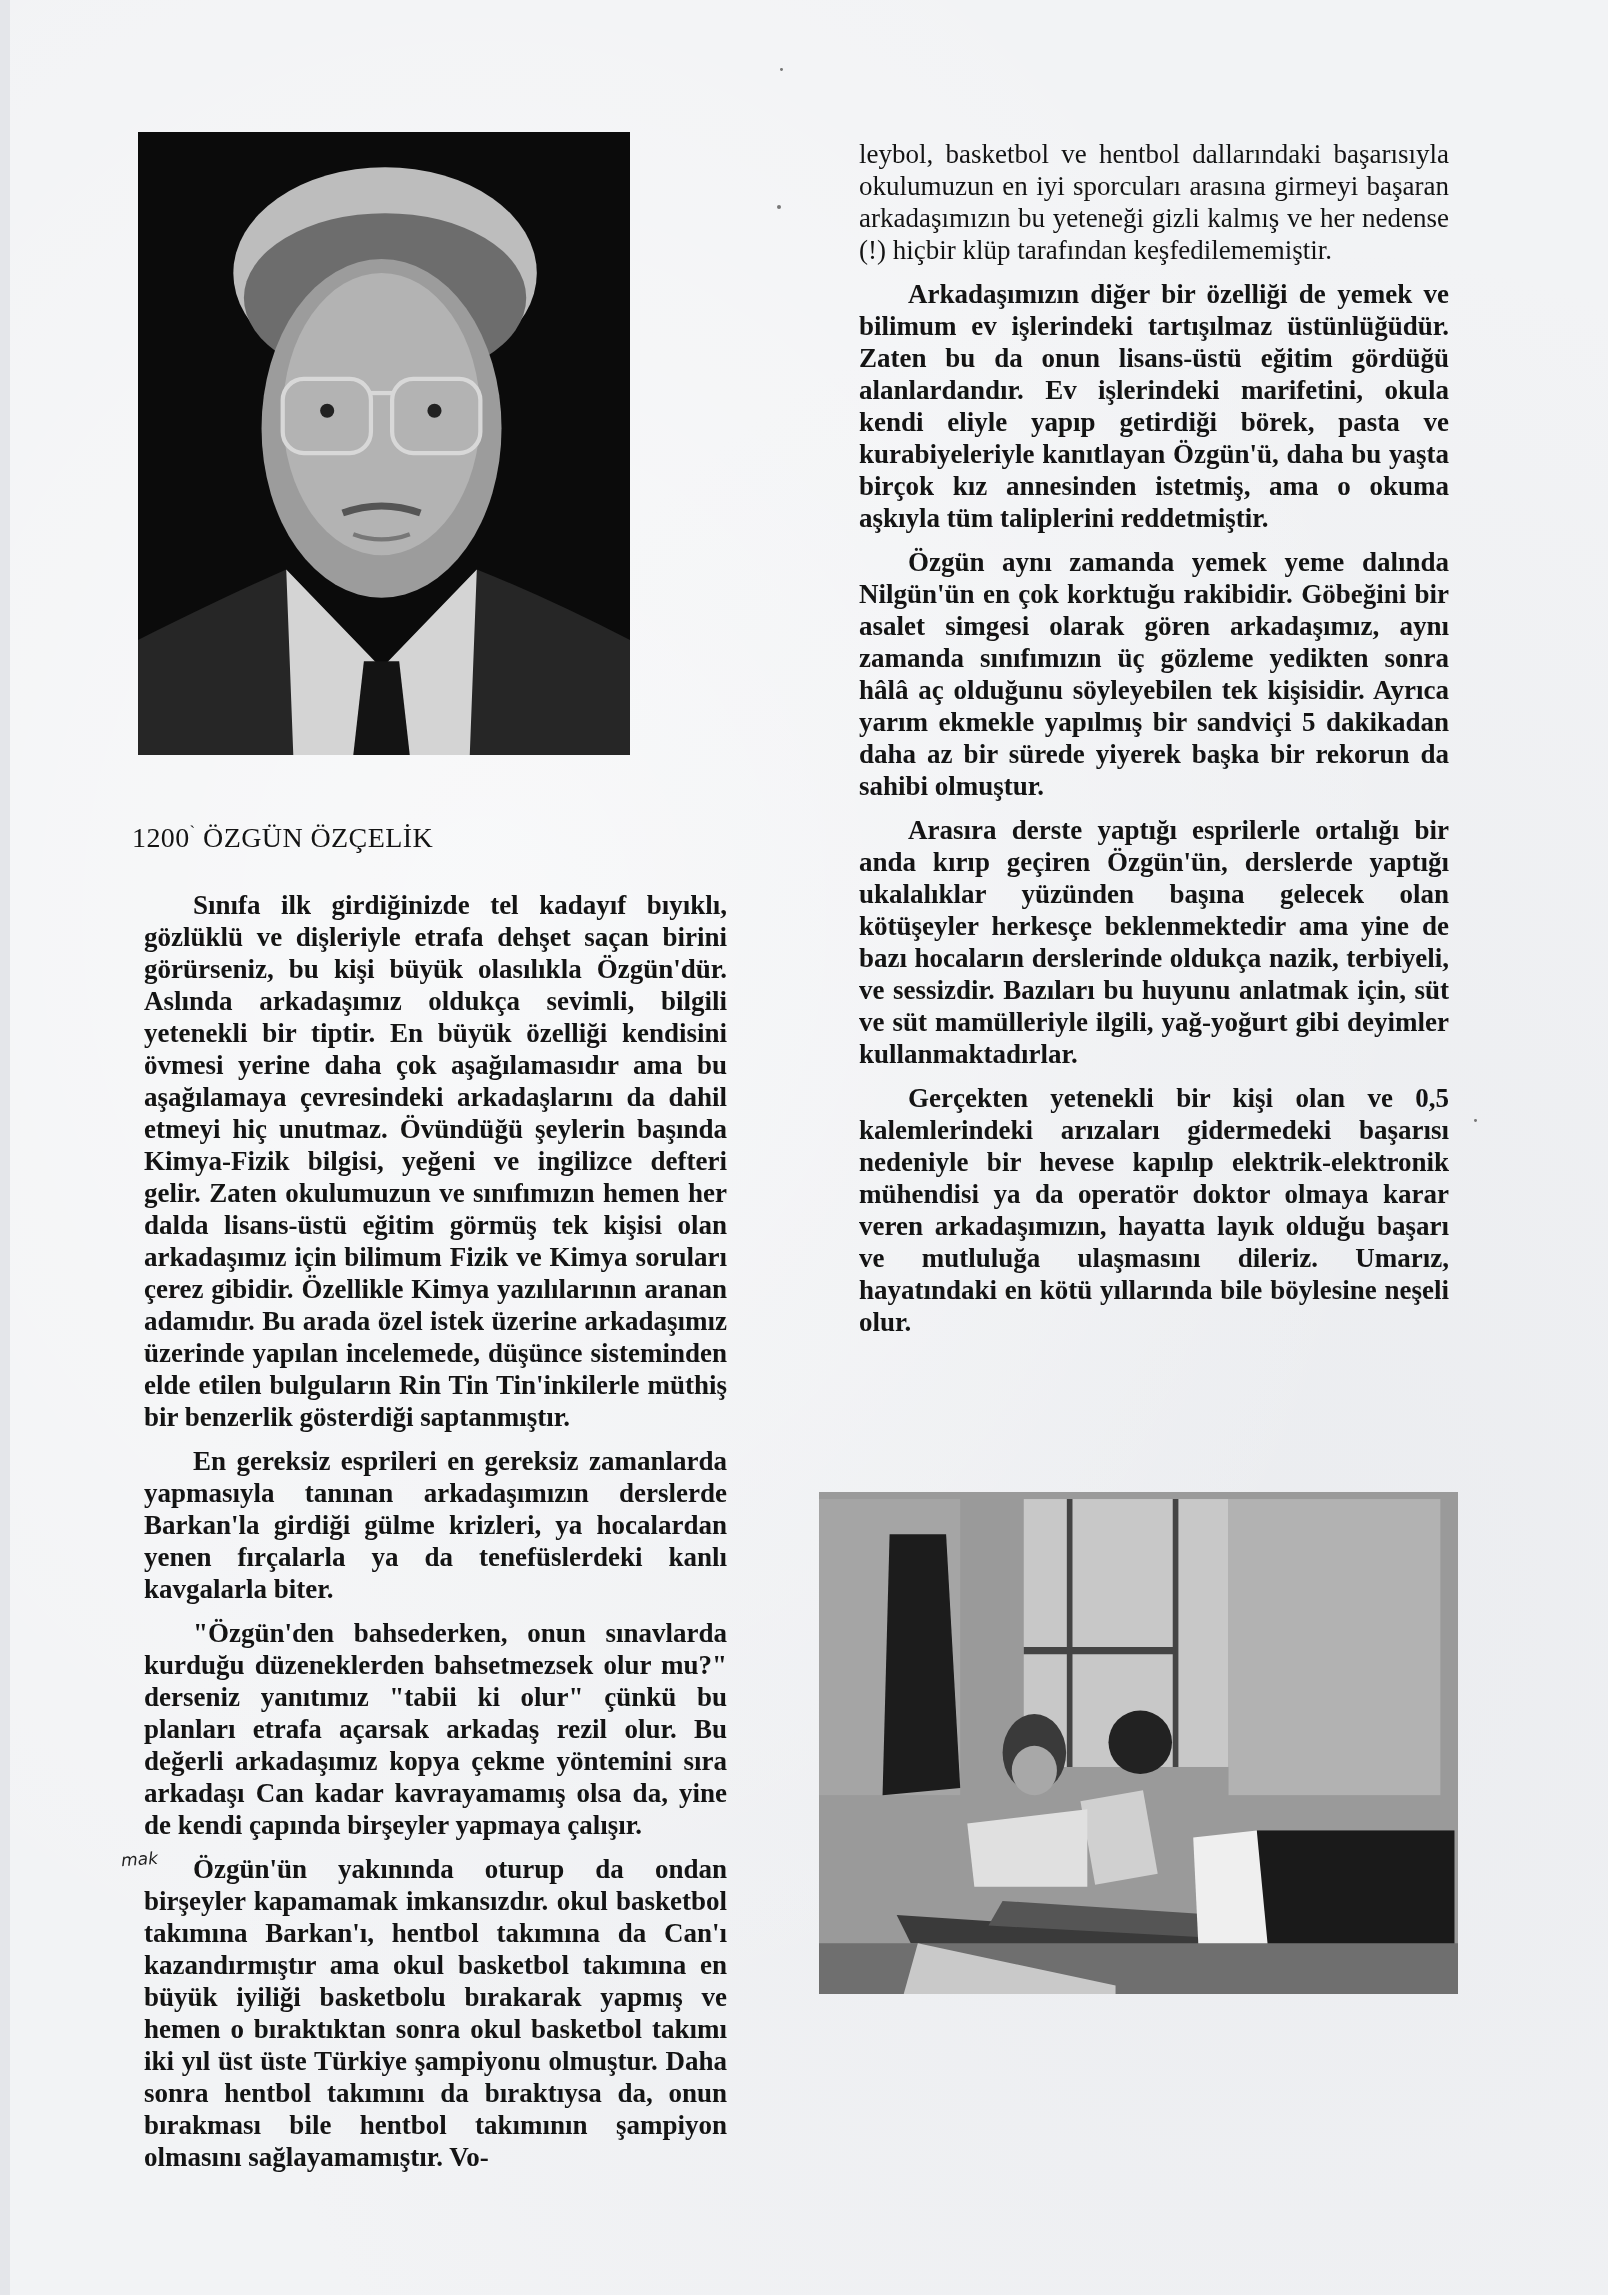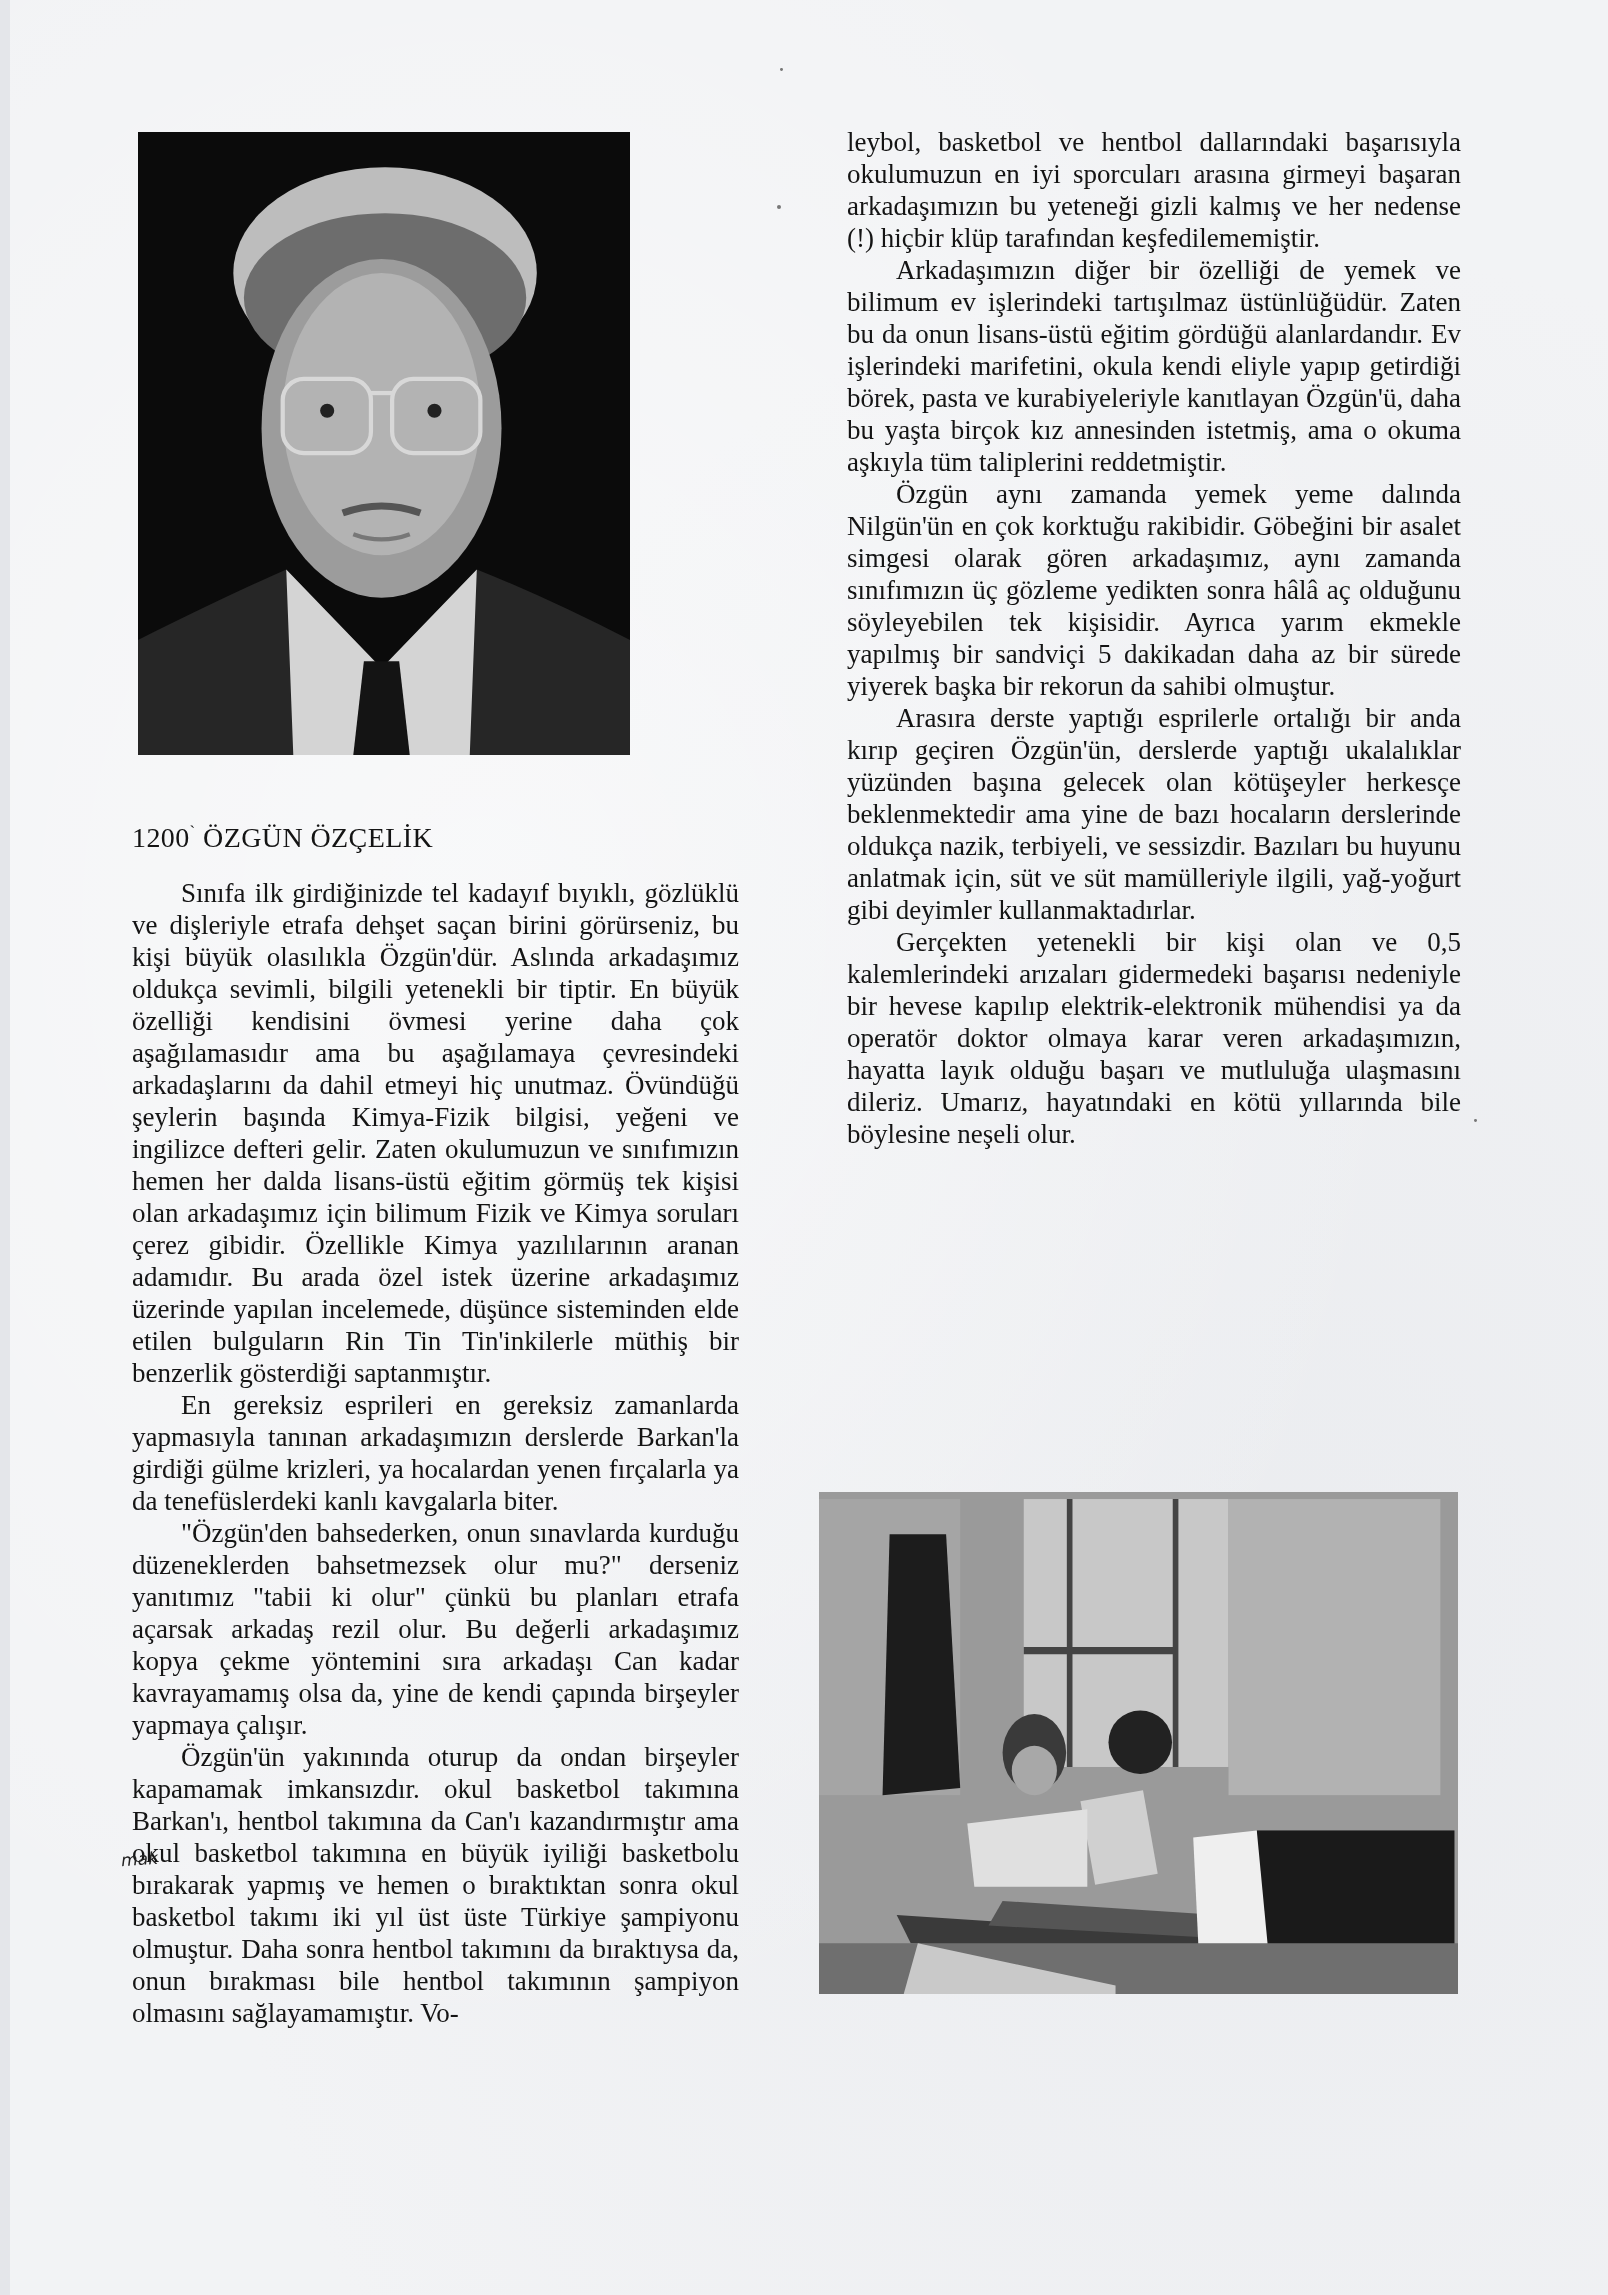--- a/index.html
+++ b/index.html
@@ -19,22 +19,22 @@
 
   
   .photo { position:absolute; overflow:hidden; background:#111; }
   .portrait { left:138px; top:132px; width:492px; height:623px;
     background: radial-gradient(ellipse at 50% 42%, #b9b9b9 0%, #8a8a8a 18%, #2a2a2a 38%, #0c0c0c 60%); }
   .portrait svg, .classroom svg { width:100%; height:100%; display:block; }
   .classroom { left:819px; top:1492px; width:639px; height:502px; background:#8c8c8c; }
 
   
   .col { position:absolute; font-size:27px; line-height:32px; text-align:justify; }
-  .col p { margin:0; }
-  .col p.indent { text-indent:49px; }
+  .col p { margin:12px; }
+  .col p.indent { text-indent:49px;font-weight:bold; }
   .col-left { left:132px; top:877px; width:607px; }
   .col-right { left:847px; top:126px; width:614px; }
   .title { position:absolute; left:132px; top:802px; font-size:28px; letter-spacing:0.4px;margin-top:20px; }
 
   .margin-note {
     position:absolute; left:121px; top:1849px; font-family:"DejaVu Sans",sans-serif;
     font-size:17px; color:#222; transform:rotate(-4deg); font-style:italic;
   }
   .dot { position:absolute; width:4.2px; height:4.2px; border-radius:50%; background:#777; }
 </style>

